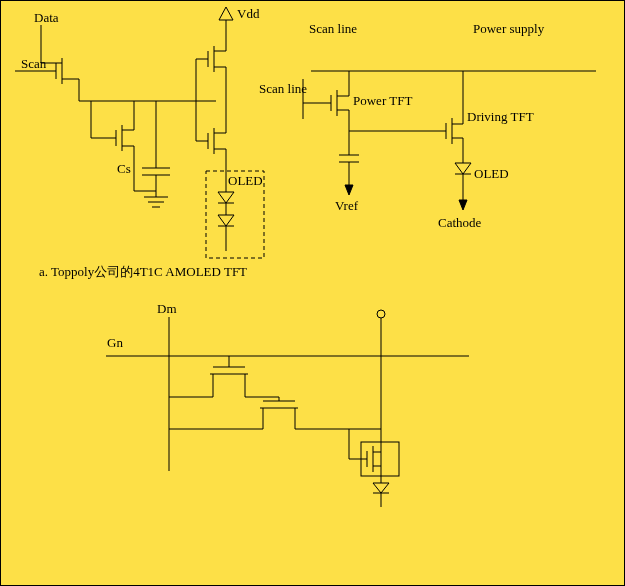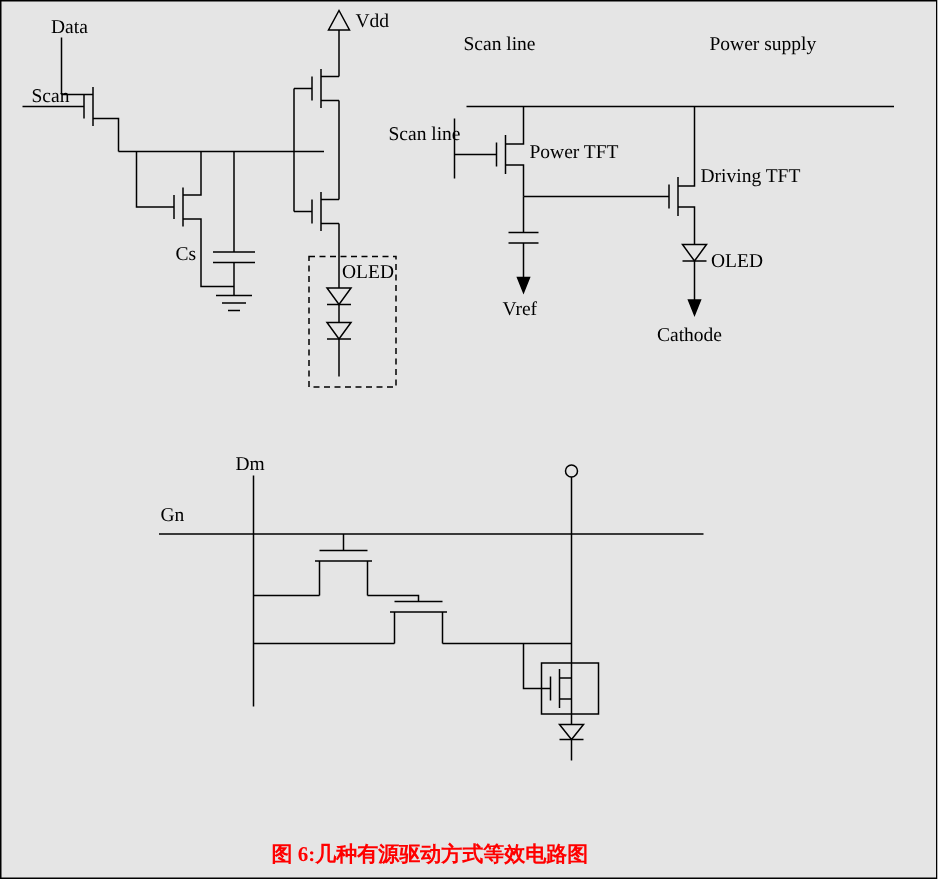--- a/index.html
+++ b/index.html
@@ -1,18 +1,18 @@
 <!DOCTYPE html>
 <html><head>
 <meta charset="utf-8">
 <style>
   * { margin:0; padding:0; box-sizing:border-box; }
   html,body { background:#fff; }
   body { width:625px; height:586px; font-family:"Liberation Serif", serif; }
-  .page { position:relative; width:625px; height:586px; background:#e5e5e5; border:1px solid #000; overflow:hidden; }
+  .page { position:relative; width:625px; height:586px; background:#fde047; border:1px solid #000; overflow:hidden; }
   svg.wires { position:absolute; left:0; top:0; }
   svg.wires path, svg.wires rect, svg.wires circle, svg.wires line {
     stroke:#000000; stroke-width:1; fill:none;
   }
   svg.wires .filled { fill:#000000; }
   svg.wires .dashed { stroke-dasharray:4 3; }
   .lbl { position:absolute; font-size:13px; color:#000; white-space:nowrap; line-height:1.15; }
   .caption { position:absolute; font-size:13px; color:#000; white-space:nowrap; line-height:1.2; }
   .red-u { color:#ff0000; text-decoration:underline; }
   .fig-caption { position:absolute; font-size:14px; font-weight:bold; color:#ff0000; white-space:nowrap; }
@@ -154,18 +154,20 @@
   <div class="lbl" style="left:258px;top:81px">Scan line</div>
   <div class="lbl" style="left:352px;top:93px">Power TFT</div>
   <div class="lbl" style="left:466px;top:109px">Driving TFT</div>
   <div class="lbl" style="left:334px;top:198px">Vref</div>
   <div class="lbl" style="left:473px;top:166px">OLED</div>
   <div class="lbl" style="left:437px;top:215px">Cathode</div>
 
   <div class="lbl" style="left:156px;top:301px">Dm</div>
   <div class="lbl" style="left:106px;top:335px">Gn</div>
 
+  <div class="caption" style="left:38px;top:263px">
+    <span>a. Toppoly公司的4T1C AMOLED TFT</span>
+  </div>
 
 
 
-  <div class="fig-caption" style="left:180px;top:560px">图 6:几种有源驱动方式等效电路图</div>
 
 </div>
 
 </body></html>

